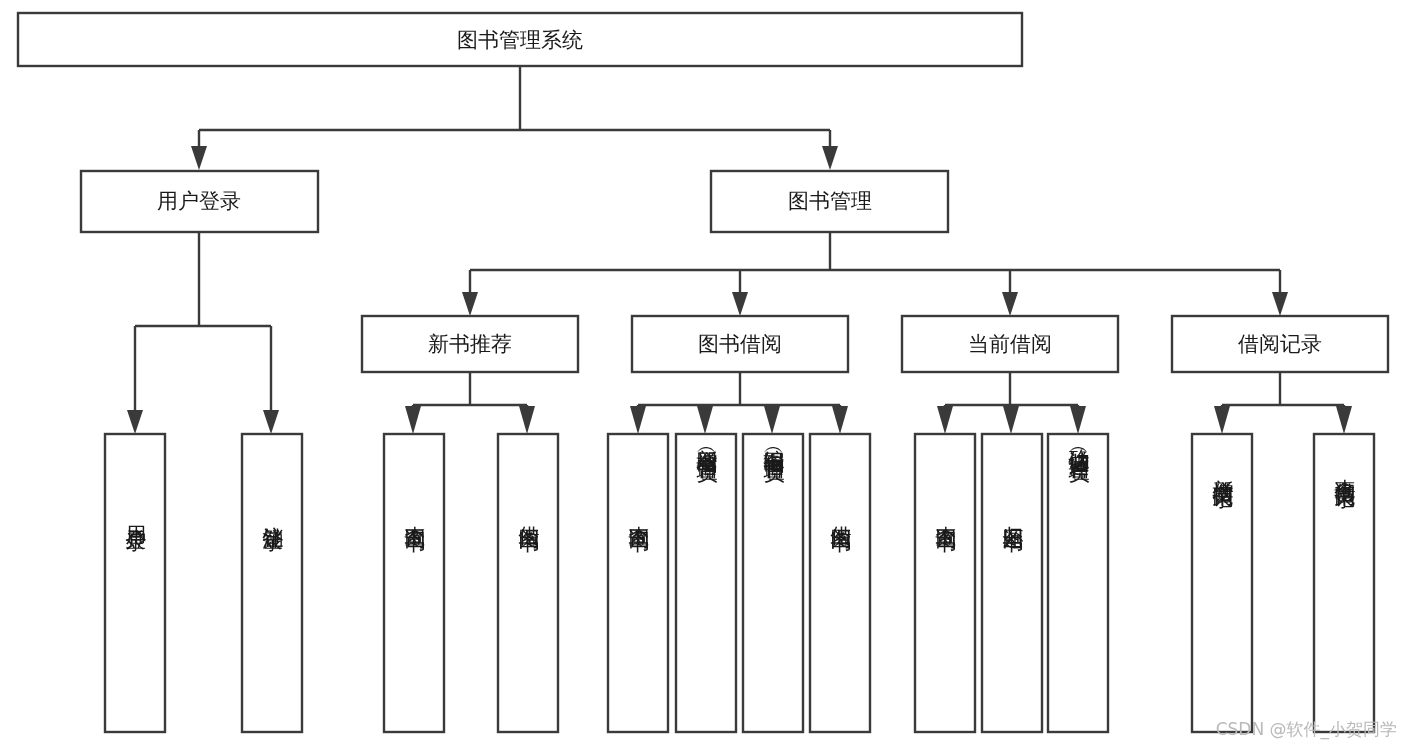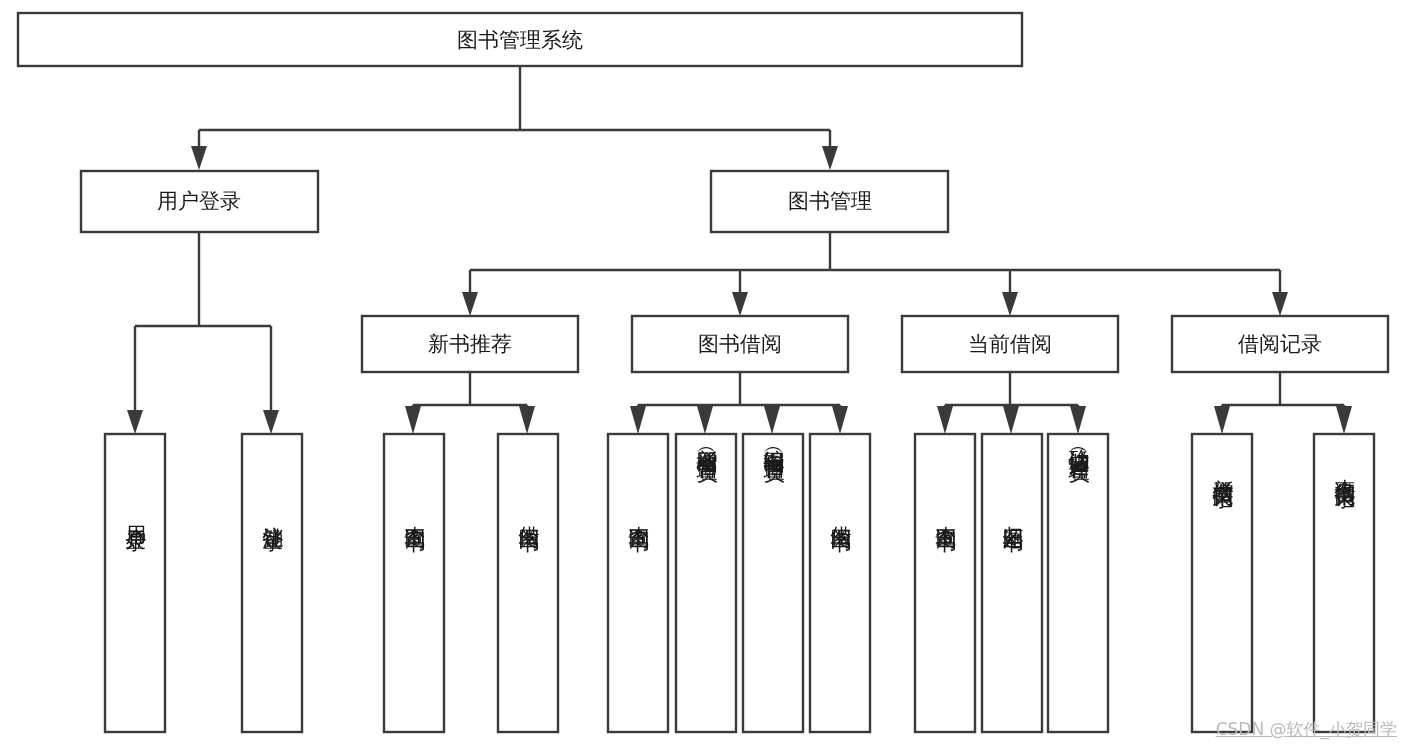--- a/index.html
+++ b/index.html
@@ -60,21 +60,20 @@
   .watermark {
     position: absolute;
     right: 8px;
     bottom: 6px;
     font-family: "DejaVu Sans", "Liberation Sans", sans-serif;
     font-size: 17px;
     color: #b9b9b9;
     white-space: nowrap;
     pointer-events: none;
     user-select: none;
-    text-decoration: underline;
   }
 </style>
 </head>
 <body>
 
 <div id="diagram-root">
 
   <svg class="flow" viewBox="0 0 1405 747" xmlns="http://www.w3.org/2000/svg">
 
     <g>

